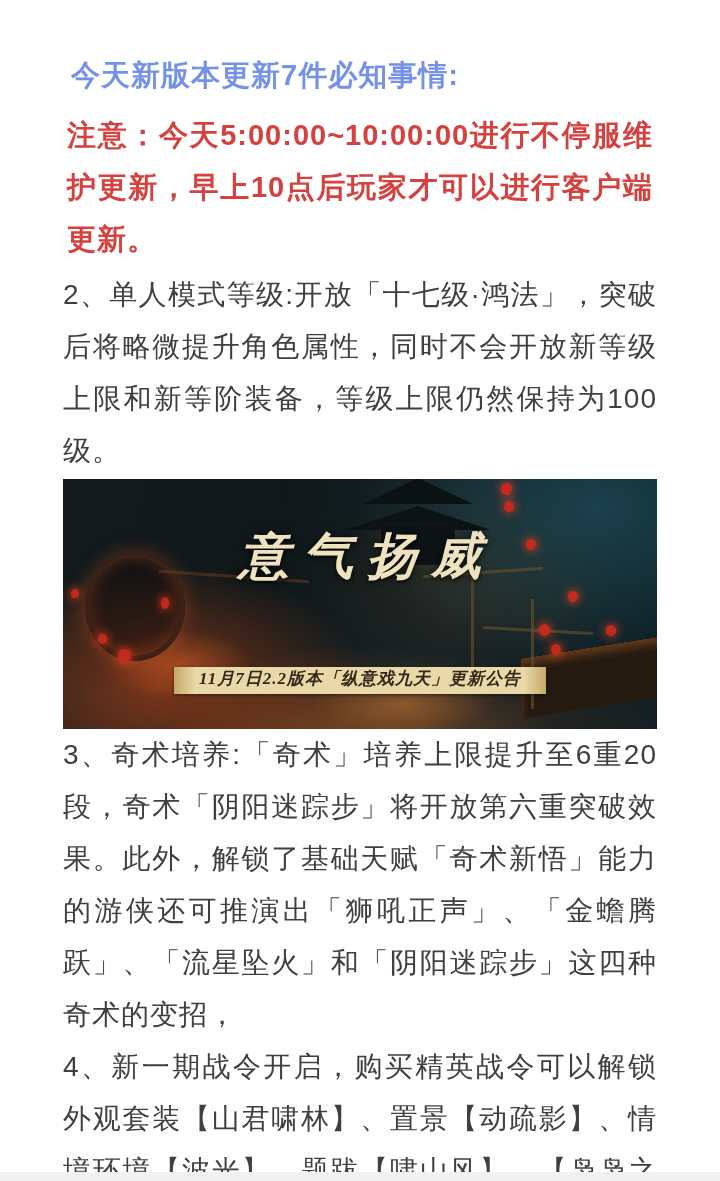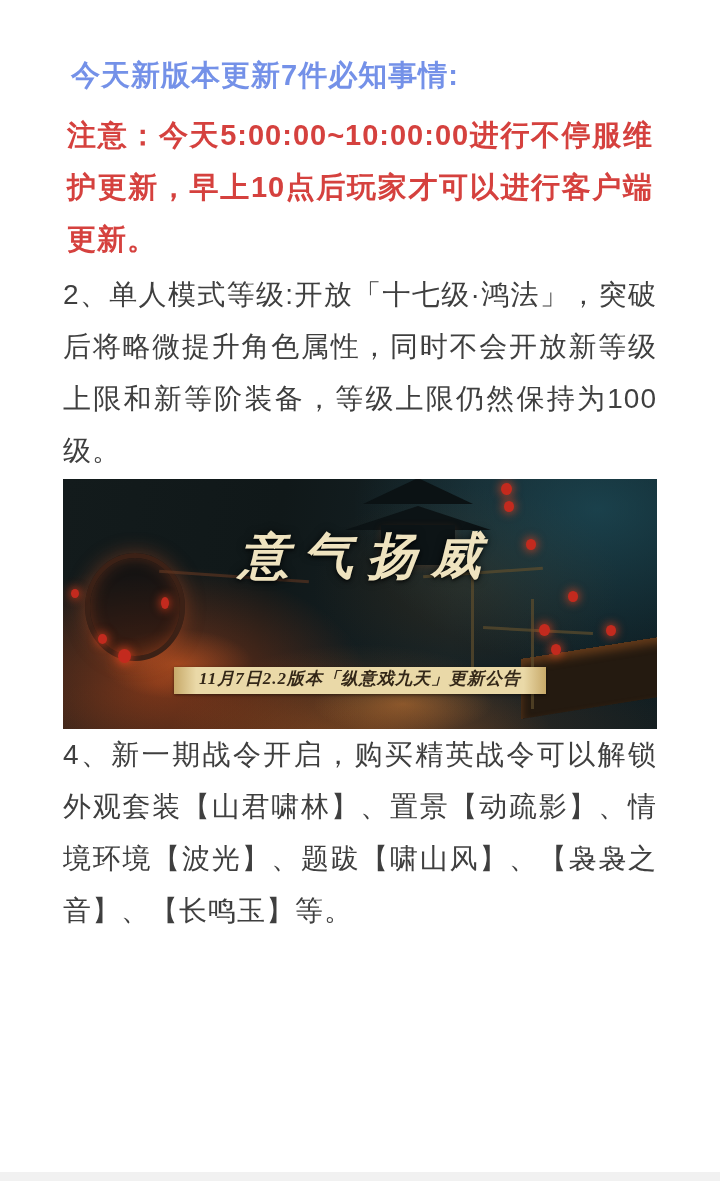--- a/index.html
+++ b/index.html
@@ -111,16 +111,17 @@
     <div class="lantern" style="left:35px;top:155px;width:9px;height:10px;"></div>
     <div class="lantern" style="left:8px;top:110px;width:8px;height:9px;"></div>
     <div class="lantern" style="left:98px;top:118px;width:8px;height:12px;"></div>
 
     <div class="banner-title l1">意气扬威</div>
     <div class="ribbon">
       <span>11月7日2.2版本「纵意戏九天」更新公告</span>
     </div>
   </div>
 
+  <p class="body-para">3、奇术培养:「奇术」培养上限提升至6重20段，奇术「阴阳迷踪步」将开放第六重突破效果。此外，解锁了基础天赋「奇术新悟」能力的游侠还可推演出「狮吼正声」、「金蟾腾跃」、「流星坠火」和「阴阳迷踪步」这四种奇术的变招，</p>
   <p class="body-para">4、新一期战令开启，购买精英战令可以解锁外观套装【山君啸林】、置景【动疏影】、情境环境【波光】、题跋【啸山风】、【袅袅之音】、【长鸣玉】等。</p>
 </div>
 
 <div class="footer-bar"></div>
 
 </body></html>

